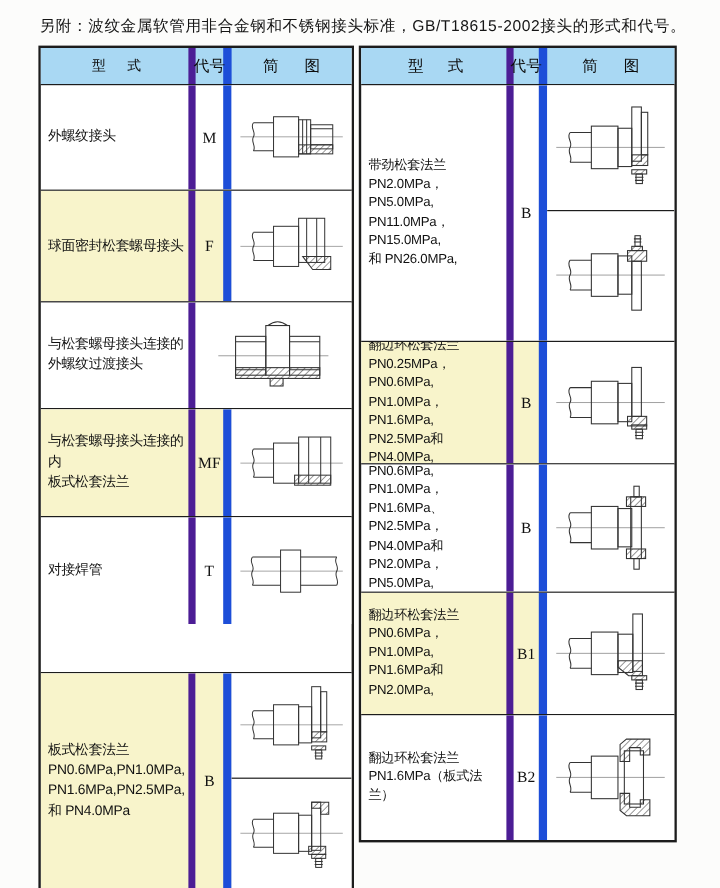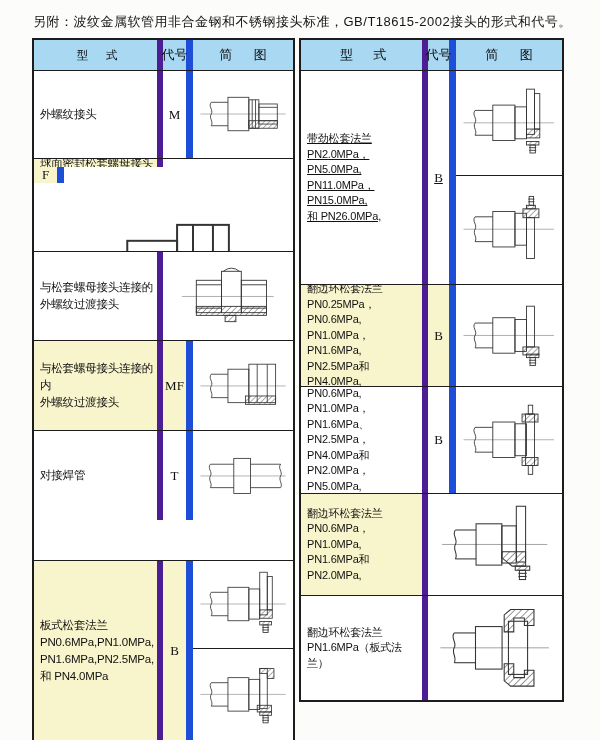--- a/index.html
+++ b/index.html
@@ -89,21 +89,21 @@
                 <line x1="66" y1="28" x2="66" y2="62"></line>
                 <line x1="70" y1="28" x2="70" y2="62"></line>
                 <rect x="74" y="33" width="22" height="24"></rect>
                 <line x1="74" y1="37" x2="96" y2="37"></line>
                 <line x1="74" y1="53" x2="96" y2="53"></line>
                 <rect x="62" y="53" width="34" height="9" fill="url(#hatch)"></rect>
               </svg>
             </div>
           </div>
         </div>
-        <div class="tr" style="height: 93px; flex-direction: column;">
+        <div class="tr" style="height: 93px;">
           <div class="c-type hl">球面密封松套螺母接头</div>
           <div class="c-code hl">F</div>
           <div class="c-diagram">
             <div class="diagram-sub">
               <svg class="diag" viewBox="0 0 110 90" preserveAspectRatio="xMidYMid meet">
                 <line x1="4" y1="45" x2="106" y2="45" stroke="#808080" stroke-width="0.7"></line>
                 <path d="M17,31 C13,36 20,40 17,45 C14,50 20,54 17,59"></path>
                 <line x1="17" y1="31" x2="37" y2="31"></line>
                 <line x1="17" y1="59" x2="37" y2="59"></line>
                 <rect x="37" y="25" width="25" height="40"></rect>
@@ -131,21 +131,21 @@
                 <line x1="70" y1="32" x2="98" y2="32"></line>
                 <line x1="70" y1="58" x2="98" y2="58"></line>
                 <rect x="20" y="56" width="78" height="10" fill="url(#hatch)"></rect>
                 <rect x="52" y="66" width="12" height="7" fill="url(#hatch)"></rect>
               </svg>
             </div>
           </div>
         </div>
         <div class="tr" style="height: 90px;">
           <div class="c-type hl">与松套螺母接头连接的内
-外螺纹过渡接头</div>
+板式松套法兰</div>
           <div class="c-code hl">MF</div>
           <div class="c-diagram">
             <div class="diagram-sub">
               <svg class="diag" viewBox="0 0 110 90" preserveAspectRatio="xMidYMid meet">
                 <line x1="4" y1="45" x2="106" y2="45" stroke="#808080" stroke-width="0.7"></line>
                 <path d="M17,31 C13,36 20,40 17,45 C14,50 20,54 17,59"></path>
                 <line x1="17" y1="31" x2="37" y2="31"></line>
                 <line x1="17" y1="59" x2="37" y2="59"></line>
                 <rect x="37" y="25" width="25" height="40"></rect>
                 <rect x="62" y="19" width="32" height="46"></rect>
@@ -217,21 +217,21 @@
             </div>
           </div>
         </div>
       </div>
     <div class="tbl" id="tbl-right">
         <div class="tr head" style="height: 30px;">
           <div class="c-type hcell">型      式</div>
           <div class="c-code hcell">代号</div>
           <div class="c-diagram hcell">简      图</div>
         </div>
-        <div class="tr" style="height: 214px; text-decoration: underline;">
+        <div class="tr" style="height: 214px;">
           <div class="c-type">带劲松套法兰
 PN2.0MPa，PN5.0MPa,
 PN11.0MPa，PN15.0MPa,
 和 PN26.0MPa,</div>
           <div class="c-code">B</div>
           <div class="c-diagram">
             <div class="diagram-sub" style="flex:0 0 104px">
               <svg class="diag" viewBox="0 0 110 90" preserveAspectRatio="xMidYMid meet">
                 <line x1="4" y1="45" x2="106" y2="45" stroke="#808080" stroke-width="0.7"></line>
                 <path d="M17,31 C13,36 20,40 17,45 C14,50 20,54 17,59"></path>
@@ -314,20 +314,21 @@
                 <rect x="77" y="6" width="5" height="10"></rect>
                 <rect x="77" y="74" width="5" height="10"></rect>
               </svg>
             </div>
           </div>
         </div>
         <div class="tr" style="height: 102px;">
           <div class="c-type hl">翻边环松套法兰
 PN0.6MPa，PN1.0MPa,
 PN1.6MPa和PN2.0MPa,</div>
+          <div class="c-code hl">B1</div>
           <div class="c-diagram">
             <div class="diagram-sub">
               <svg class="diag" viewBox="0 0 110 90" preserveAspectRatio="xMidYMid meet">
                 <line x1="4" y1="45" x2="106" y2="45" stroke="#808080" stroke-width="0.7"></line>
                 <path d="M17,31 C13,36 20,40 17,45 C14,50 20,54 17,59"></path>
                 <line x1="17" y1="31" x2="37" y2="31"></line>
                 <line x1="17" y1="59" x2="37" y2="59"></line>
                 <rect x="37" y="25" width="25" height="40"></rect>
                 <rect x="62" y="27" width="14" height="36"></rect>
                 <rect x="76" y="8" width="9" height="54"></rect>
@@ -336,20 +337,21 @@
                 <rect x="79" y="70" width="6" height="9"></rect>
                 <line x1="78" y1="73" x2="86" y2="73"></line>
                 <line x1="78" y1="76" x2="86" y2="76"></line>
               </svg>
             </div>
           </div>
         </div>
         <div class="tr" style="height: 105px;">
           <div class="c-type">翻边环松套法兰
 PN1.6MPa（板式法兰）</div>
+          <div class="c-code">B2</div>
           <div class="c-diagram">
             <div class="diagram-sub">
               <svg class="diag" viewBox="0 0 110 90" preserveAspectRatio="xMidYMid meet">
                 <line x1="4" y1="45" x2="106" y2="45" stroke="#808080" stroke-width="0.7"></line>
                 <path d="M17,31 C13,36 20,40 17,45 C14,50 20,54 17,59"></path>
                 <line x1="17" y1="31" x2="37" y2="31"></line>
                 <line x1="17" y1="59" x2="37" y2="59"></line>
                 <rect x="37" y="25" width="25" height="40"></rect>
                 <rect x="68" y="20" width="18" height="50"></rect>
                 <polygon points="64,30 64,14 70,9 92,9 92,24 83,24 83,17 73,17 73,30" fill="url(#hatch)"></polygon>

